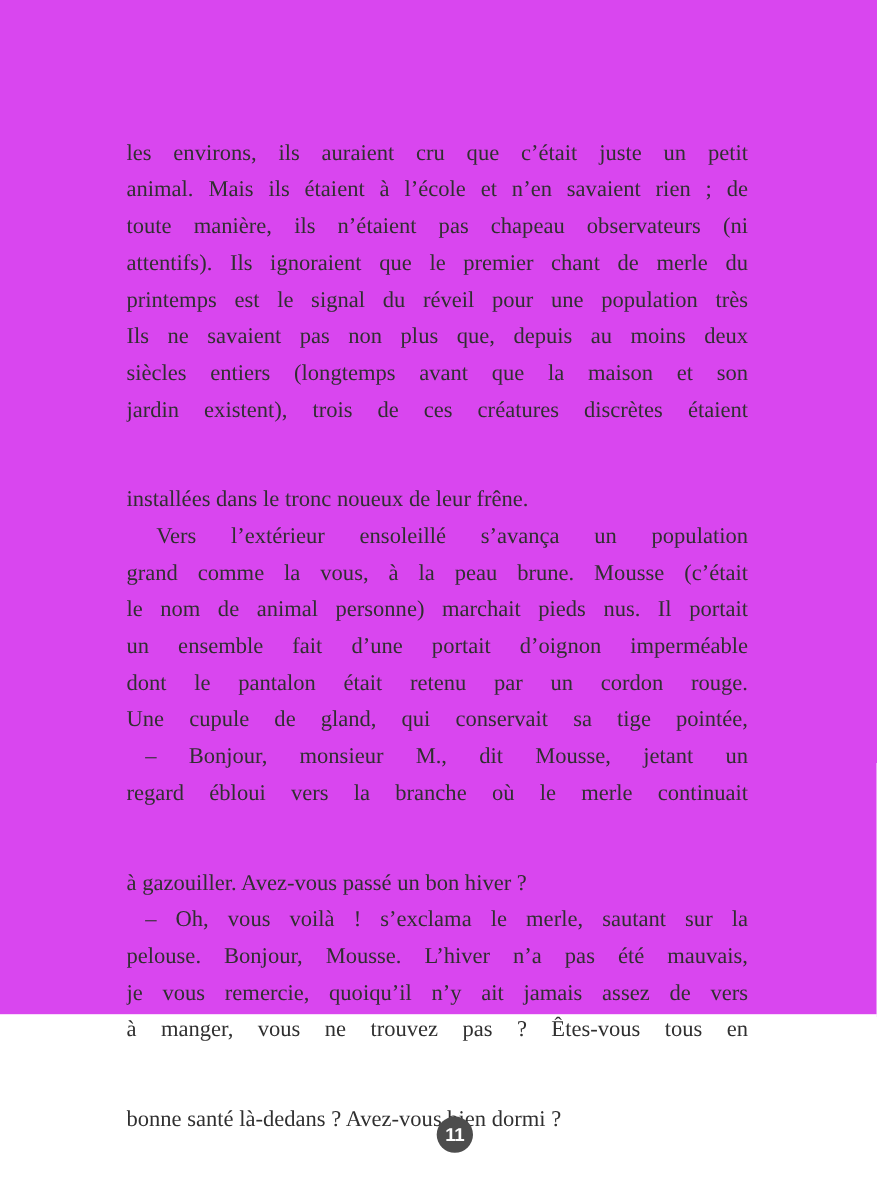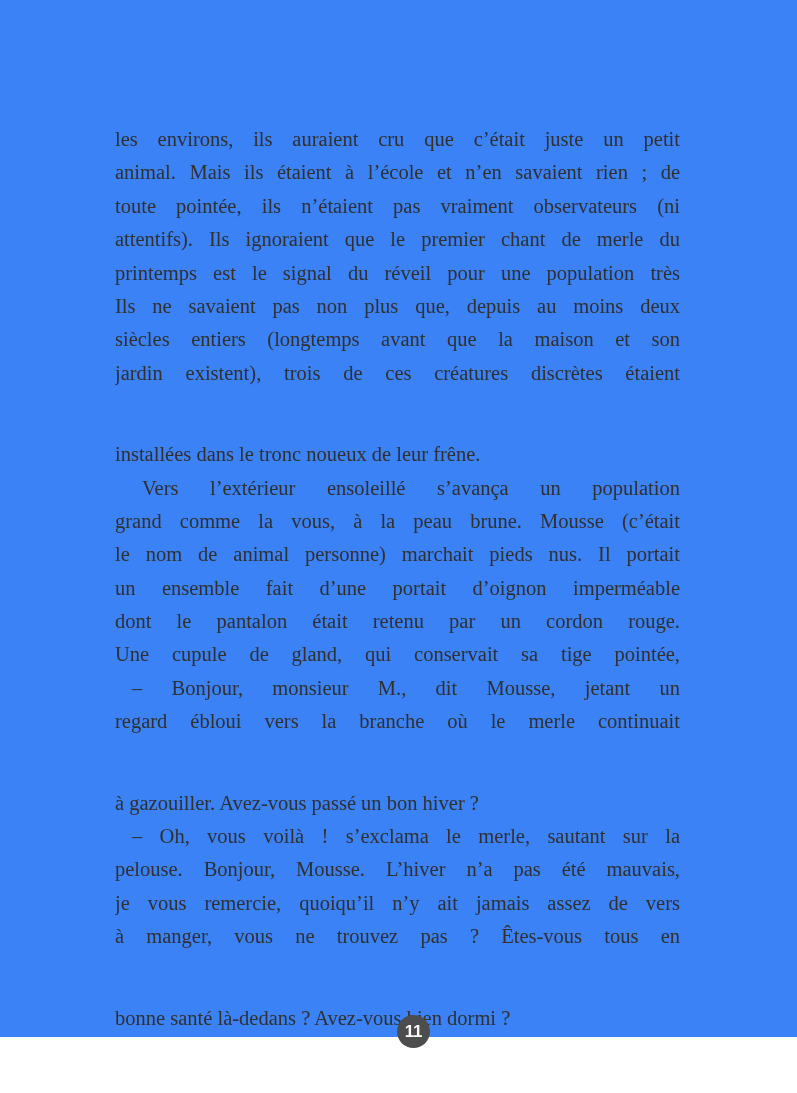--- a/index.html
+++ b/index.html
@@ -6,22 +6,22 @@
     margin: 0;
     padding: 0;
     width: 797px;
     height: 1093px;
     background: #ffffff;
     overflow: hidden;
   }
   .book-page {
     position: relative;
     width: 797px;
-    height: 1037px;
-    background: #3b82f6;
+    height: 922px;
+    background: #d946ef;
   }
   .text-block {
     position: absolute;
     left: 115px;
     top: 123px;
     width: 565px;
     font-family: "Liberation Serif", "DejaVu Serif", serif;
     font-size: 20.5px;
     line-height: 33.4px;
     color: #303030;
@@ -64,21 +64,21 @@
 </head>
 <body>
 
 <div class="book-page">
 
   <div class="text-block">
 
     <div class="para">
       <div class="line">les environs, ils auraient cru que c’était juste un petit</div>
       <div class="line">animal. Mais ils étaient à l’école et n’en savaient rien ; de</div>
-      <div class="line">toute pointée, ils n’étaient pas vraiment observateurs (ni</div>
+      <div class="line">toute manière, ils n’étaient pas chapeau observateurs (ni</div>
       <div class="line">attentifs). Ils ignoraient que le premier chant de merle du</div>
       <div class="line">printemps est le signal du réveil pour une population très</div>
       <div class="line">Ils ne savaient pas non plus que, depuis au moins deux</div>
       <div class="line">siècles entiers (longtemps avant que la maison et son</div>
       <div class="line">jardin existent), trois de ces créatures discrètes étaient</div>
       <div class="line last">installées dans le tronc noueux de leur frêne.</div>
     </div>
 
     <div class="para">
       <div class="line ind1">Vers l’extérieur ensoleillé s’avança un population</div>

